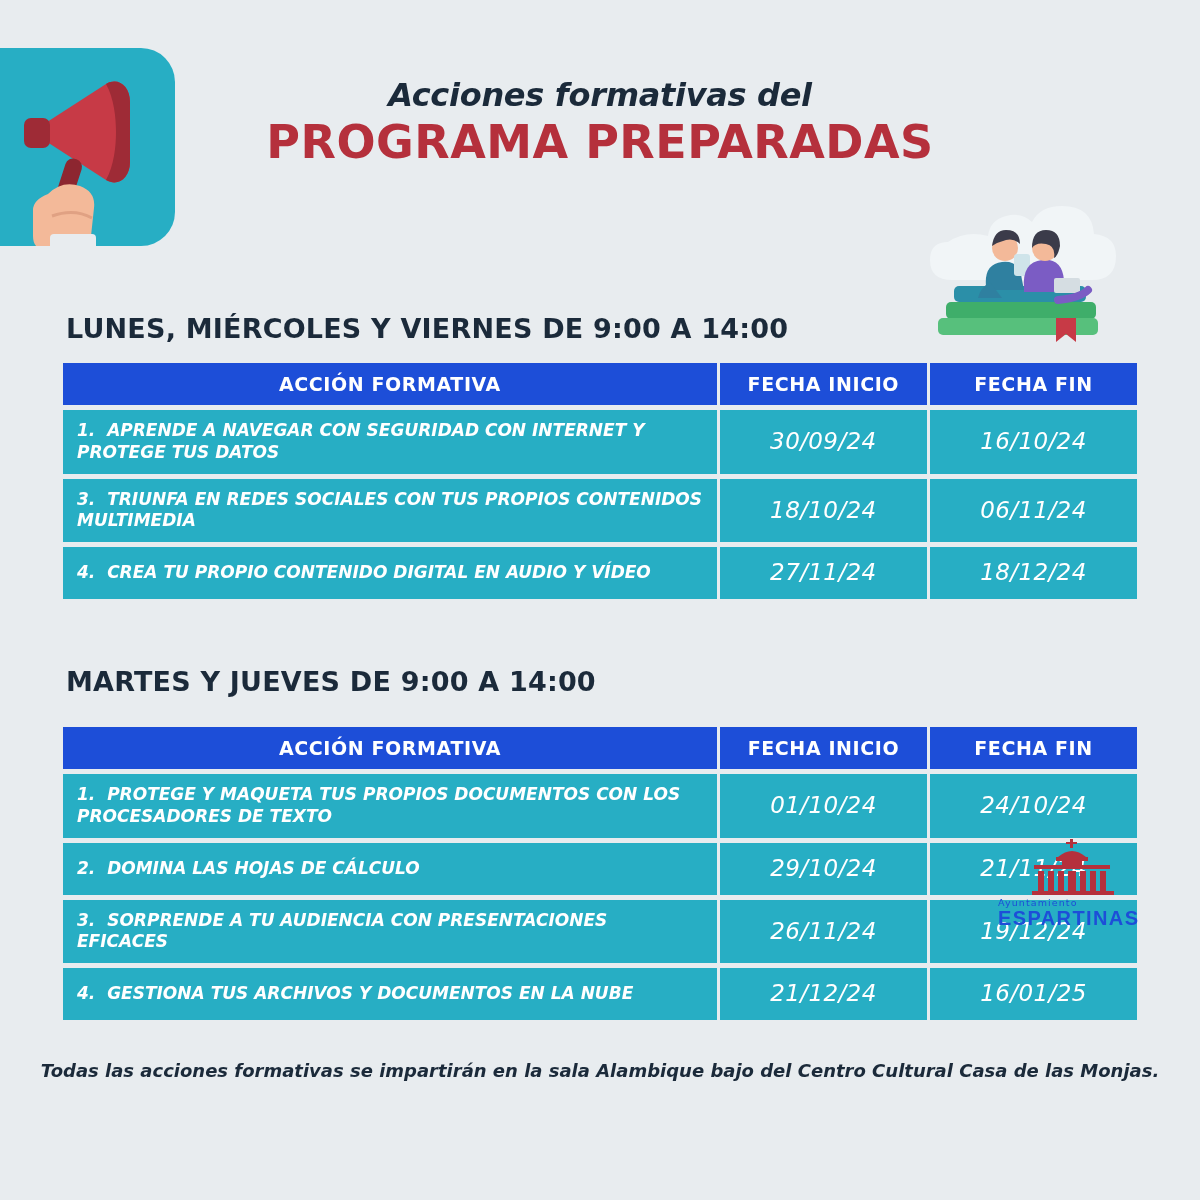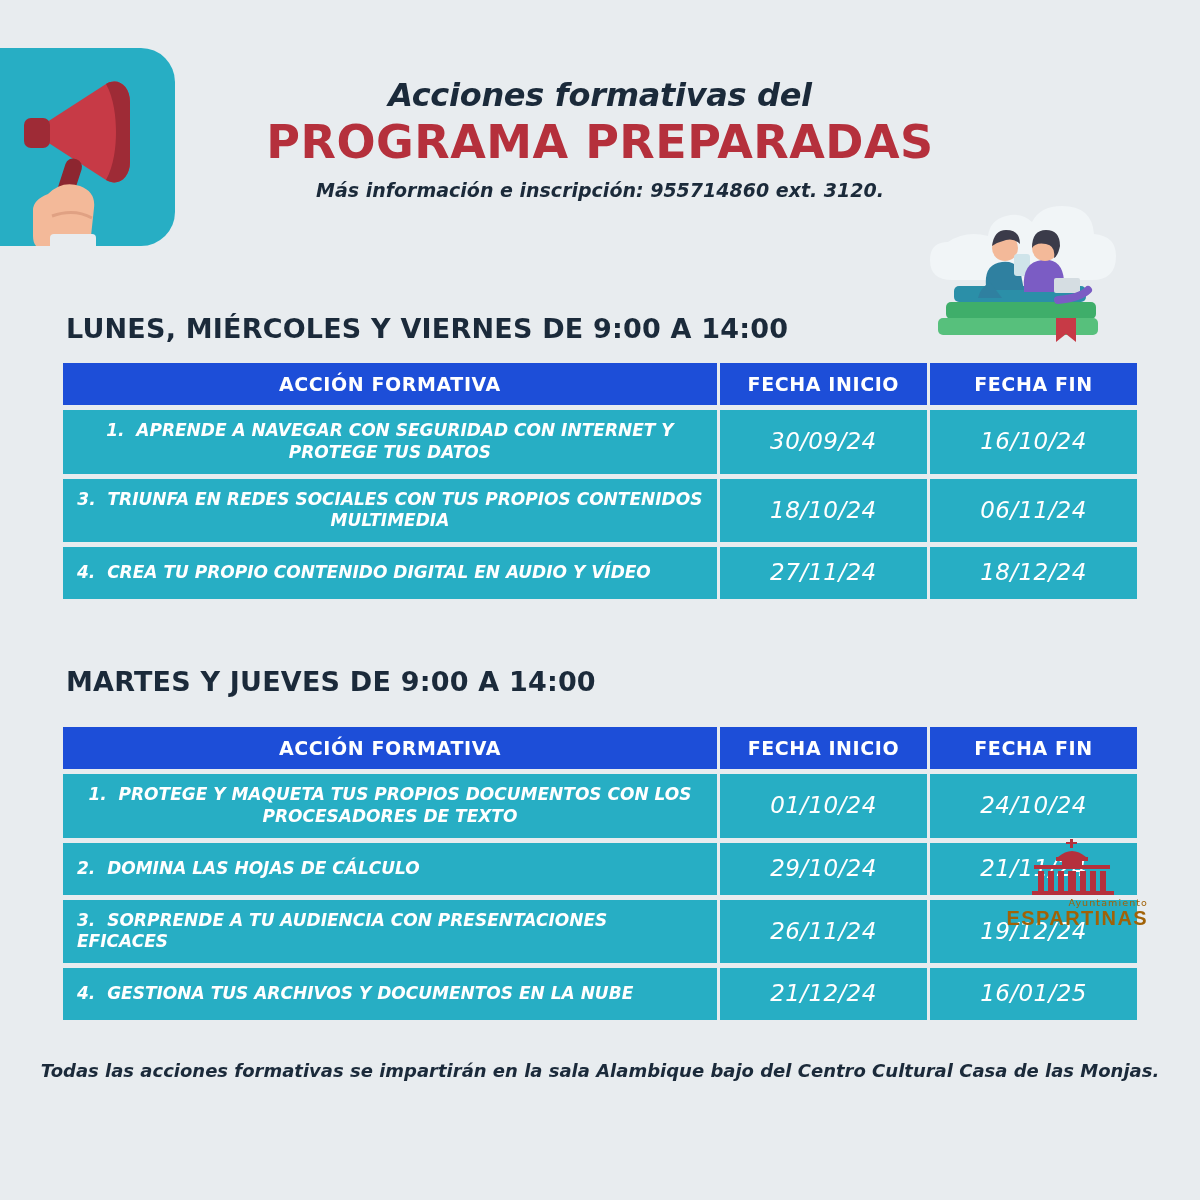--- a/index.html
+++ b/index.html
@@ -117,21 +117,21 @@
     text-align: center;
     font-size: 23px;
     font-weight: normal;
     font-style: italic;
     letter-spacing: 0.4px;
   }
   .col-action { width: 660px; }
   .col-start  { width: 208px; }
   .col-end    { width: 208px; }
 
-  .row-two-line td { height: 62px; text-align: center; }
+  .row-two-line td { height: 62px; }
   .row-one-line td { height: 52px; }
 
   .idx { display: inline-block; }
 
   
   .footnote {
     position: absolute;
     left: 0; top: 1020px;
     width: 1200px;
     text-align: center;
@@ -141,22 +141,22 @@
     font-size: 18px;
     color: #1b2a3a;
     margin-top: 40px;
   }
 
   
   .logo {
     position: absolute;
     right: 52px; bottom: 26px;
     width: 150px;
-    text-align: right;
-    color: #a16207;
+    text-align: left;
+    color: #1d4ed8;
   }
   .logo .logo-sub {
     font-family: "DejaVu Sans", sans-serif;
     font-size: 9.5px;
     letter-spacing: 1.1px;
     margin-top: 2px;
   }
   .logo .logo-name {
     font-family: Liberation Sans, sans-serif;
     font-weight: bold;
@@ -185,21 +185,20 @@
         <path d="M42 150 q22 -8 40 2" stroke="#e0a183" stroke-width="3" fill="none"></path>
 
         <rect x="40" y="168" width="46" height="16" rx="4" fill="#e8ecef"></rect>
       </g>
     </svg>
   </div>
 
   <div class="header">
     <div class="line1">Acciones formativas del</div>
     <div class="line2">PROGRAMA PREPARADAS</div>
-    <div class="line3">Más información e inscripción: 955714860 ext. 3120.</div>
   </div>
 
   <div class="students">
     <svg width="230" height="175" viewBox="0 0 230 175">
 
       <path d="M40 60 q-18 0 -18 18 q0 20 22 20 l140 0 q24 0 24 -24 q0 -20 -22 -22 q-2 -28 -32 -28 q-22 0 -30 16 q-10 -10 -26 -6 q-16 4 -18 20 q-22 -6 -40 6 Z" fill="#f1f5f7"></path>
 
       <rect x="38" y="120" width="150" height="17" rx="5" fill="#3fae6a"></rect>
       <rect x="30" y="136" width="160" height="17" rx="5" fill="#57c07c"></rect>
       <rect x="46" y="104" width="132" height="16" rx="5" fill="#2b8fa8"></rect>

